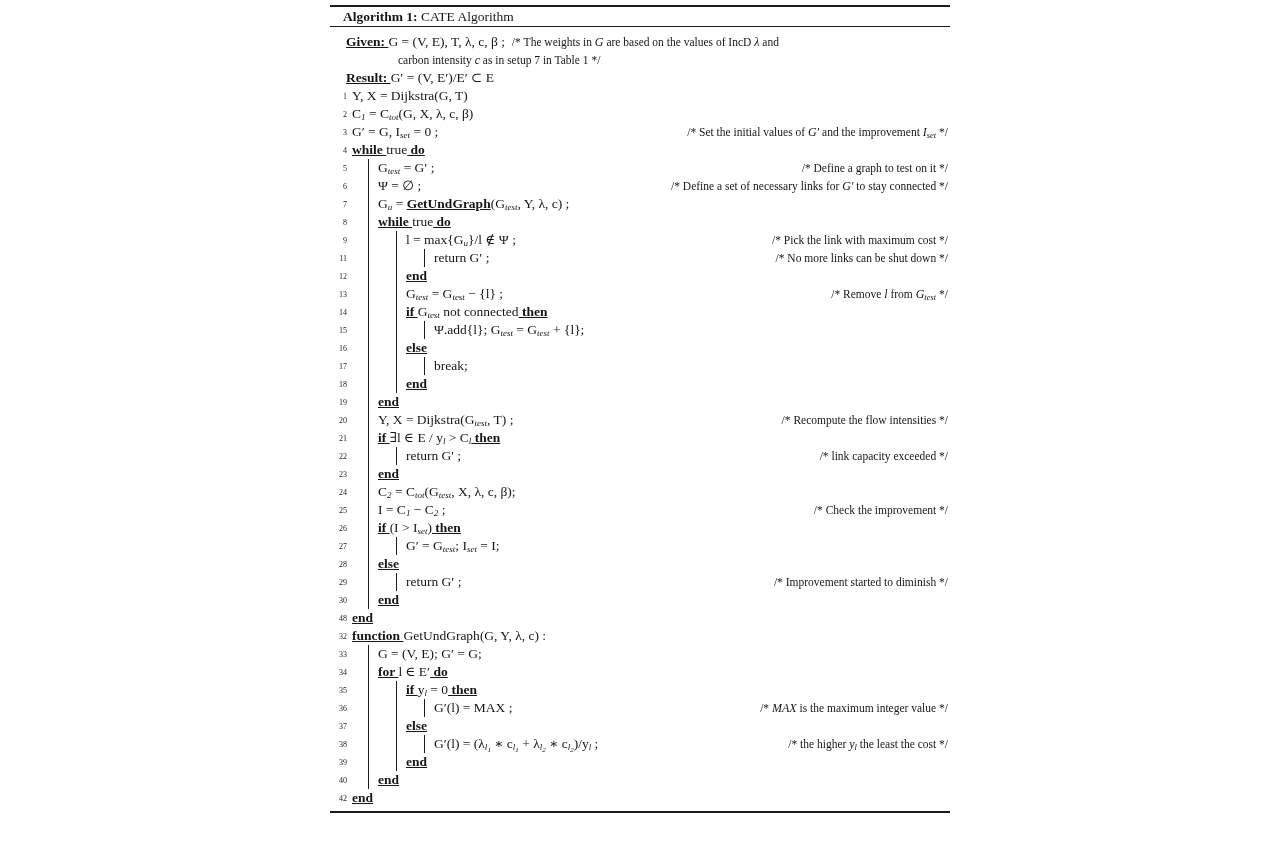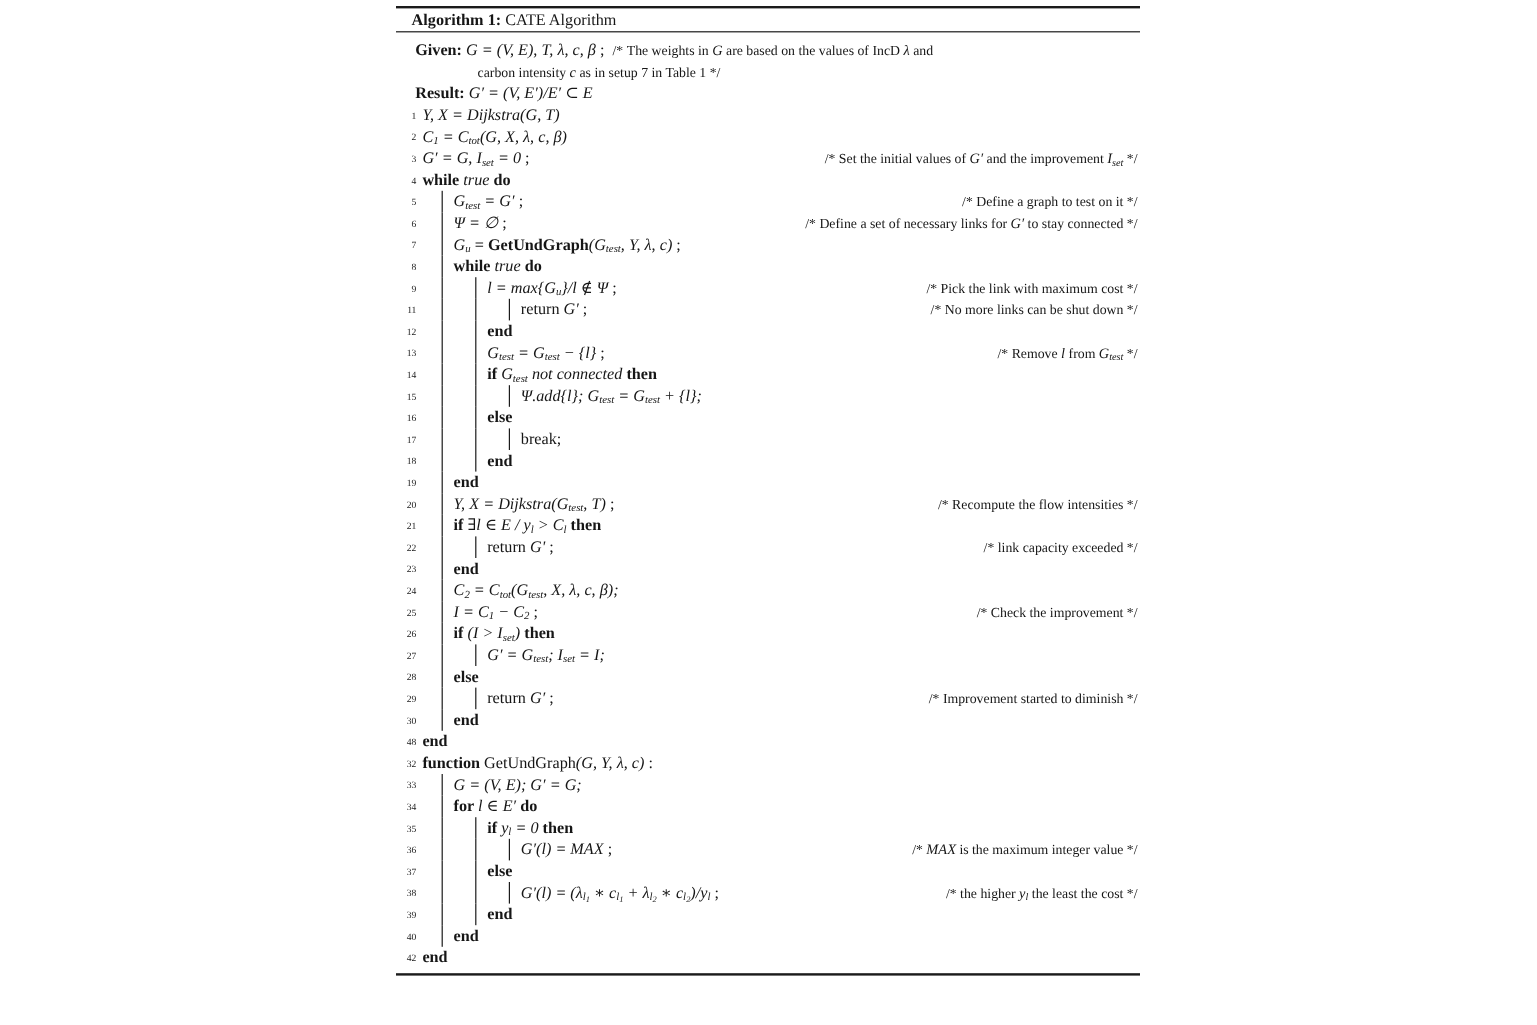--- a/index.html
+++ b/index.html
@@ -19,23 +19,23 @@
   
   .lrow{height:18px;display:flex;align-items:stretch;font-size:13.5px;}
   .lnum{flex:none;width:17px;margin-right:5px;text-align:right;
         font-size:8px;line-height:20px;color:#222;}
   .gap{flex:none;width:16px;}
   .bar{flex:none;width:27px;border-left:1px solid #1b1b1b;}
   .barend{flex:none;width:9px;border-left:1px solid #1b1b1b;}
   .code{line-height:18px;white-space:pre;}
   .cmt{margin-left:auto;line-height:18px;white-space:pre;padding-right:2px;}
   
-  .s-kw{font-weight:bold;}
+  .s-kw{font-weight:bold;text-decoration:underline;}
   .s-r{}
-  .s-m{font-style:italic;text-align:right;}
+  .s-m{text-align:right;}
   .s-ms{font-style:italic;font-size:9px;vertical-align:-2px;}
   .s-mss{font-style:italic;font-size:7px;vertical-align:-3.5px;}
   .s-c{font-family:Liberation Serif, serif;font-size:11.5px;}
   .s-cm{font-style:italic;font-size:12px;}
   .s-cms{font-style:italic;font-size:8.5px;vertical-align:-2px;}
 </style>
 </head>
 <body>
 
 <div class="page">

